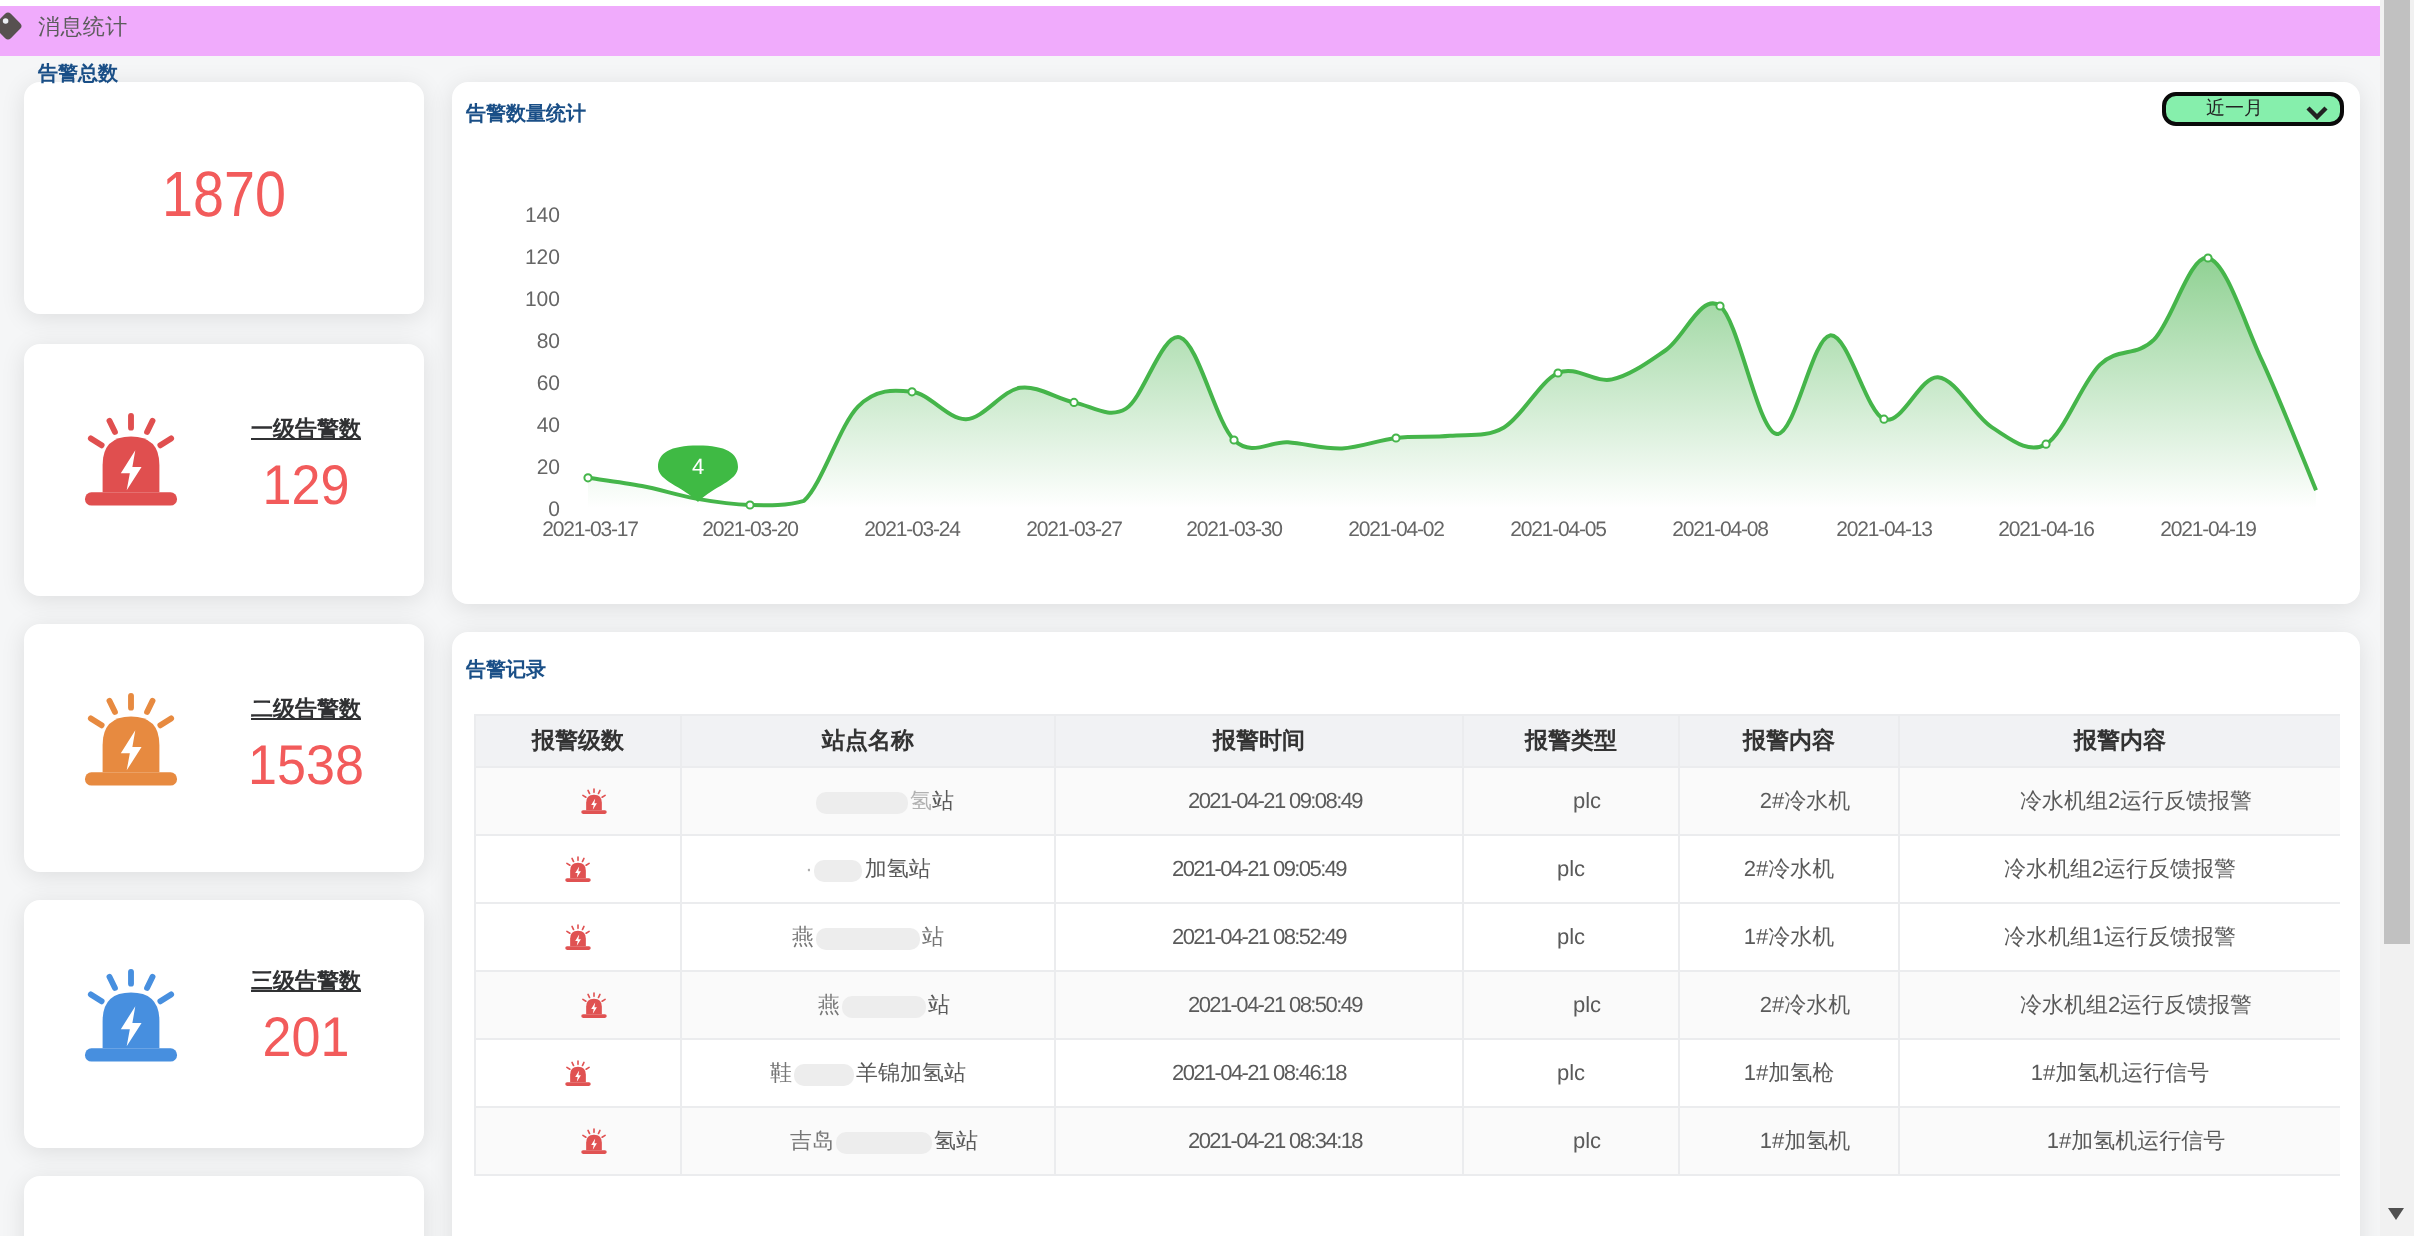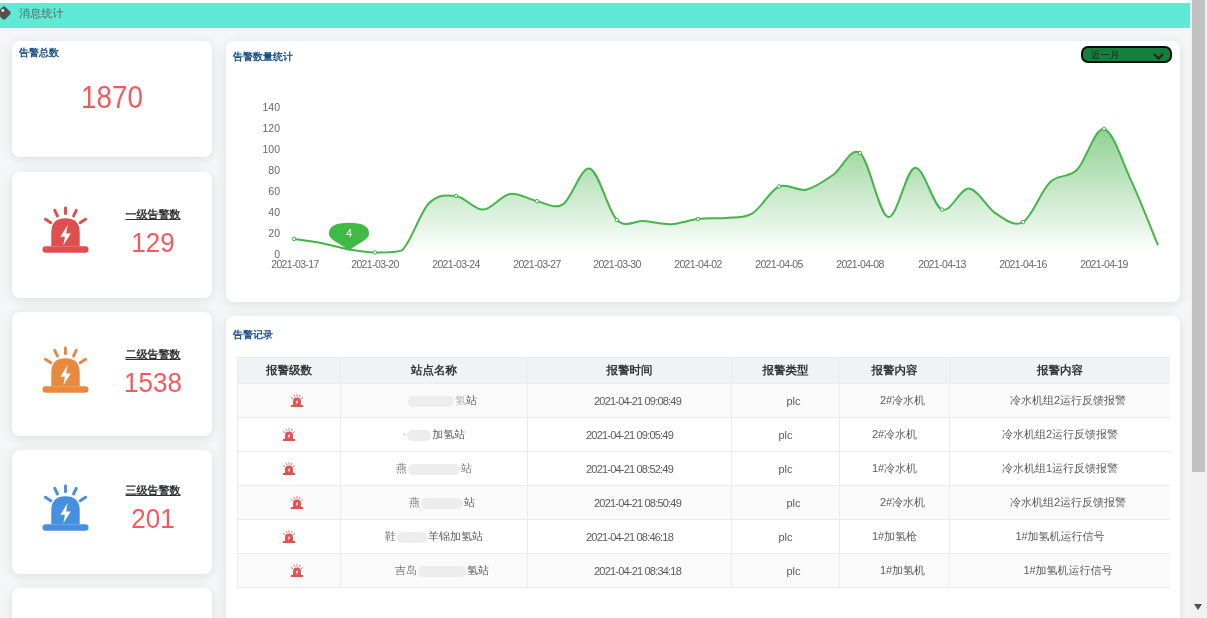--- a/index.html
+++ b/index.html
@@ -1,36 +1,36 @@
 <!DOCTYPE html>
 <html><head>
 <meta charset="utf-8">
 <style>
 * { margin:0; padding:0; box-sizing:border-box; }
 html,body { width:1207px; height:618px; overflow:hidden; background:#fff;
   font-family:"Liberation Sans", sans-serif; }
 #page { position:relative; width:1207px; height:618px; }
 .abs { position:absolute; }
-#topbar { left:0; top:3px; width:1207px; height:25px; background:#5eead4; }
+#topbar { left:0; top:3px; width:1207px; height:25px; background:#f0abfc; }
 #topbar .t { position:absolute; left:19px; top:3px; font-size:11px; color:#5c5c5c; letter-spacing:0.2px; }
 #contentbg { left:0; top:28px; width:1207px; height:590px; background:#f5f6f7; }
 .card { position:absolute; background:#fff; border-radius:8px; box-shadow:0 2px 12px rgba(0,0,0,0.1); }
 .ntitle { position:absolute; font-size:10px; font-weight:bold; color:#1a4f87; }
 .bignum { position:absolute; font-size:32px; line-height:1; color:#f25b5b; text-align:center; transform:scaleX(0.87); }
 .slabel { font-size:11px; font-weight:bold; color:#303133; text-align:center;text-decoration:underline; }
 .snum { font-size:28px; line-height:1; color:#f25b5b; text-align:center; margin-top:7px; transform:scaleX(0.93); }
 .stxt { position:absolute; width:140px; text-align:center; }
 table { border-collapse:collapse; table-layout:fixed; width:933px; font-size:11px; color:#5a5a5a; }
 th { background:#f1f2f4; font-weight:bold; color:#333; height:26px; font-size:11.5px; }
 td { height:34px; text-align:center; } td.tm { letter-spacing:-0.8px; }
 th, td { border:1px solid #ebecee; padding:0; }
 tr.odd td { background:#fafafa;padding-left:16px; }
 .blob { display:inline-block; height:11px; background:#ededed; border-radius:5px; vertical-align:middle; margin:0 1px; }
 .faint { color:#777; }
-#select { left:1081px; top:46px; width:91px; height:17px; border:2px solid #0a0a0a; border-radius:7px; background:#15803d; font-size:9.5px; color:#222; line-height:14px; padding-left:8px; }
+#select { left:1081px; top:46px; width:91px; height:17px; border:2px solid #0a0a0a; border-radius:7px; background:#86efac; font-size:9.5px; color:#222; line-height:14px; padding-left:20px; }
 #sb { left:1190px; top:0; width:17px; height:618px; background:#f1f1f1; }
 #sbthumb { position:absolute; left:2px; top:0; width:13px; height:472px; background:#c1c1c1; }
 #sbarrow { position:absolute; left:4px; top:604px; width:0; height:0;
   border-left:4.5px solid transparent; border-right:4.5px solid transparent; border-top:6px solid #505050; }
 .xl { font-size:10.5px; fill:#666; } .xd { font-size:10.5px; fill:#666; letter-spacing:-0.6px; }
 </style>
 </head>
 <body>
 <div id="page">
 <svg width="0" height="0" style="position:absolute">
@@ -55,21 +55,21 @@
 <div id="contentbg" class="abs"></div>
 <div id="topbar" class="abs">
   <svg class="abs" style="left:0px;top:1px" width="14" height="18" viewBox="0 0 14 18">
     <rect x="-1.3" y="3.7" width="10.6" height="10.6" rx="2" transform="rotate(45 4 9)" fill="#575150"></rect>
     <circle cx="2.8" cy="6.5" r="1.4" fill="#eceff4"></circle>
   </svg>
   <span class="t">消息统计</span>
 </div>
 
 <div class="card" style="left:12px;top:41px;width:200px;height:116px;"></div>
-<div class="ntitle" style="left:19px;top:46px;">告警总数</div>
+<div class="ntitle" style="left:19px;top:30px;">告警总数</div>
 <div class="bignum" style="left:12px;top:81px;width:200px;">1870</div>
 
 <div class="card" style="left:12px;top:172px;width:200px;height:126px;"></div>
 <svg class="abs" style="left:42px;top:206px;color:#e04f4f" width="47" height="47">
       <use href="#siren" width="47" height="47"></use>
     </svg>
 <div class="stxt" style="left:83px;top:207px;">
   <div class="slabel">一级告警数</div>
   <div class="snum">129</div>
 </div>

